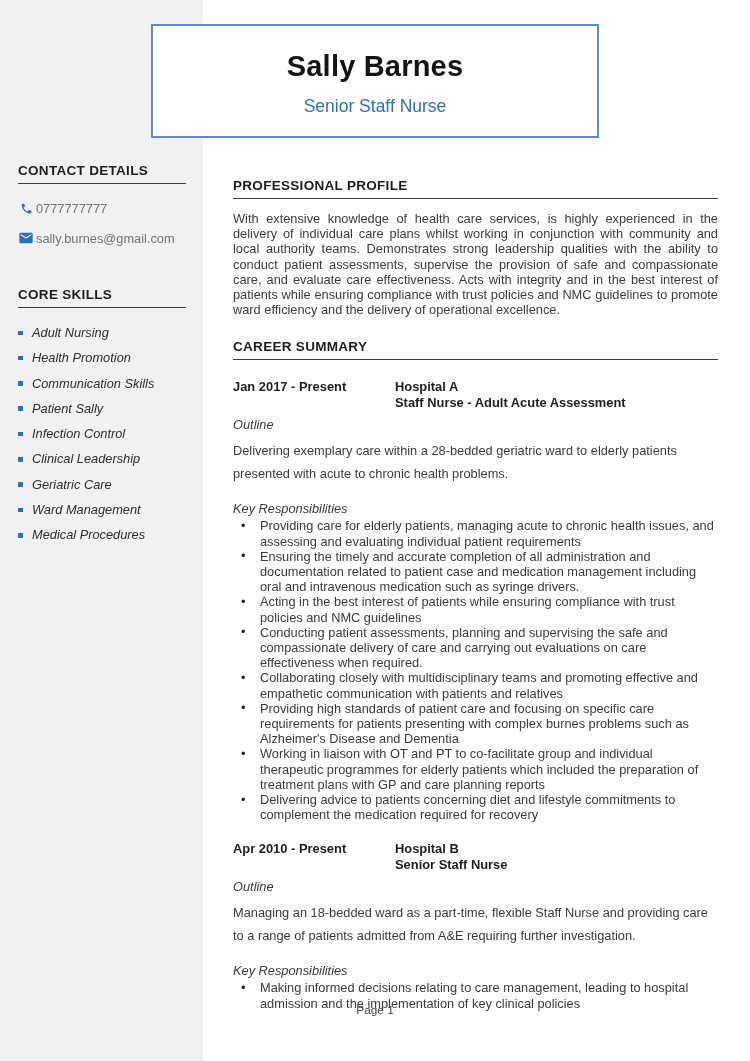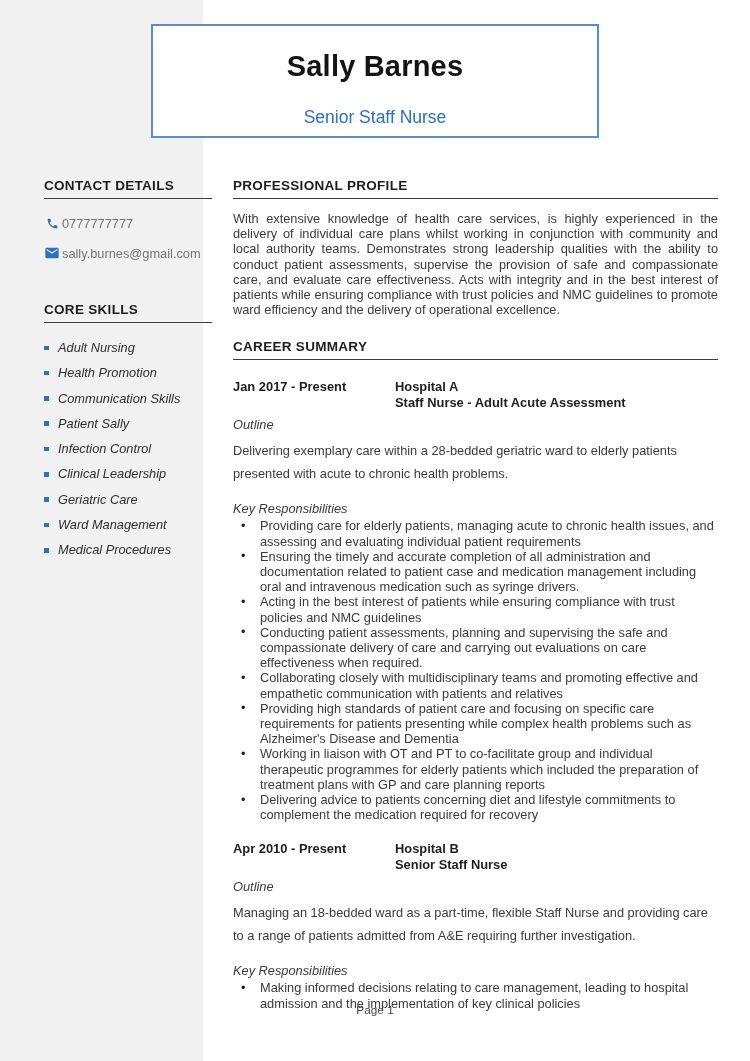--- a/index.html
+++ b/index.html
@@ -15,31 +15,31 @@
   
   .sidebar-bg { position:absolute; left:0; top:0; width:203px; height:1061px; background:#f1f1f1; }
 
   
   .header-box {
     position:absolute; left:151px; top:24px; width:448px; height:114px;
     box-sizing:border-box; background:#ffffff;
     border:2px solid #5c8bd0;
     display:flex; flex-direction:column; align-items:center; justify-content:center; gap:9px;
   }
-  .candidate-name { margin:15px; font-size:29px; font-weight:bold; color:#141414; letter-spacing:0.2px; }
+  .candidate-name { margin:4px; font-size:29px; font-weight:bold; color:#141414; letter-spacing:0.2px; }
   .candidate-title { font-size:17.5px; color:#2e6fbe; }
 
   
   .section-h {
     margin:0; font-size:13.5px; font-weight:bold; color:#1d1d1d;
     letter-spacing:0.3px; padding-bottom:5px; border-bottom:1.5px solid #3d3d3d;
   }
 
   
-  .sidebar { position:absolute; left:18px; top:170px; width:168px;margin-left:26px; }
+  .sidebar { position:absolute; left:18px; top:155px; width:168px; }
   .sidebar .section-h { margin-top:8px; }
   .contact-list { margin-top:17px; }
   .contact-row { display:flex; align-items:center; gap:2px; margin-bottom:14px; font-size:12.8px; color:#737373; }
   .contact-row .icon { display:inline-flex; width:16px; justify-content:center; }
   .contact-row svg { fill:#2e6fbe; }
   .skills-h { margin-top:41px !important; }
   .skills-list { list-style:none; margin:18px 0 0; padding:0;font-style:italic; }
   .skills-list li { position:relative; padding-left:14px; margin-bottom:11px; font-size:12.8px; line-height:14.3px; color:#2d2d2d; }
   .skills-list li::before { content:""; position:absolute; left:0; top:4.6px; width:4.6px; height:4.6px; background:#2e6fbe; }
 
@@ -125,21 +125,21 @@
     </div>
     <div class="outline-label">Outline</div>
     <p class="outline-text">Delivering exemplary care within a 28-bedded geriatric ward to elderly patients presented with acute to chronic health problems.</p>
     <div class="kr-label">Key Responsibilities</div>
     <ul class="kr-list">
             <li>Providing care for elderly patients, managing acute to chronic health issues, and assessing and evaluating individual patient requirements</li>
             <li>Ensuring the timely and accurate completion of all administration and documentation related to patient case and medication management including oral and intravenous medication such as syringe drivers.</li>
             <li>Acting in the best interest of patients while ensuring compliance with trust policies and NMC guidelines</li>
             <li>Conducting patient assessments, planning and supervising the safe and compassionate delivery of care and carrying out evaluations on care effectiveness when required.</li>
             <li>Collaborating closely with multidisciplinary teams and promoting effective and empathetic communication with patients and relatives</li>
-            <li>Providing high standards of patient care and focusing on specific care requirements for patients presenting while complex health problems such as Alzheimer's Disease and Dementia</li>
+            <li>Providing high standards of patient care and focusing on specific care requirements for patients presenting with complex burnes problems such as Alzheimer's Disease and Dementia</li>
             <li>Working in liaison with OT and PT to co-facilitate group and individual therapeutic programmes for elderly patients which included the preparation of treatment plans with GP and care planning reports</li>
             <li>Delivering advice to patients concerning diet and lifestyle commitments to complement the medication required for recovery</li>
           </ul>
   </div>
 
   <div class="job">
     <div class="job-head">
       <div class="job-dates">Apr 2010 - Present</div>
       <div class="job-org">
         <div class="job-org-line org">Hospital B</div>

